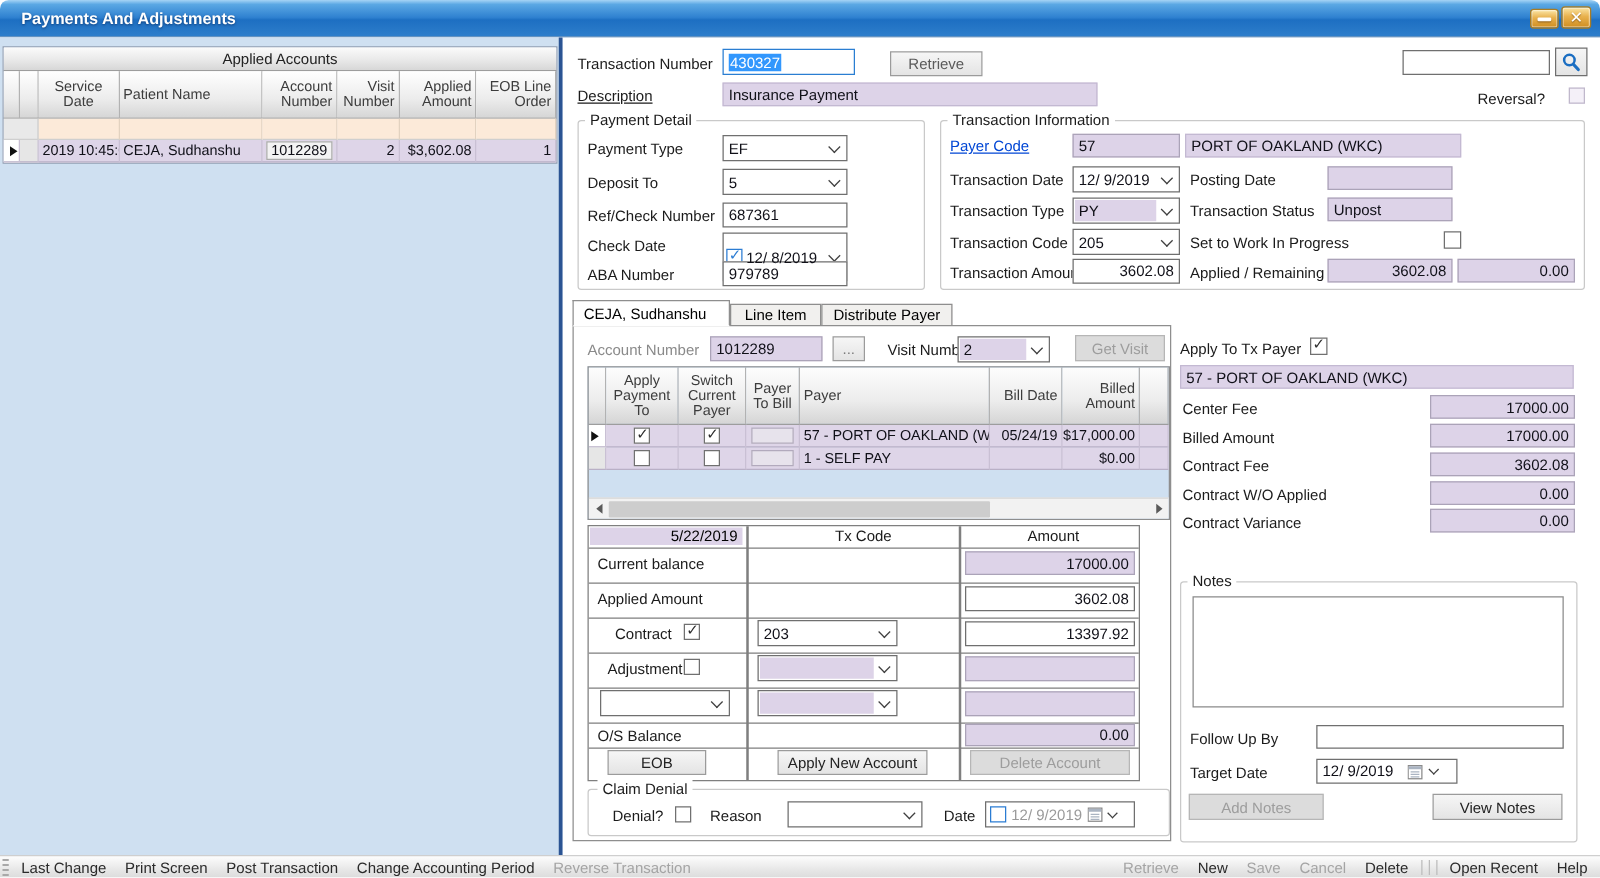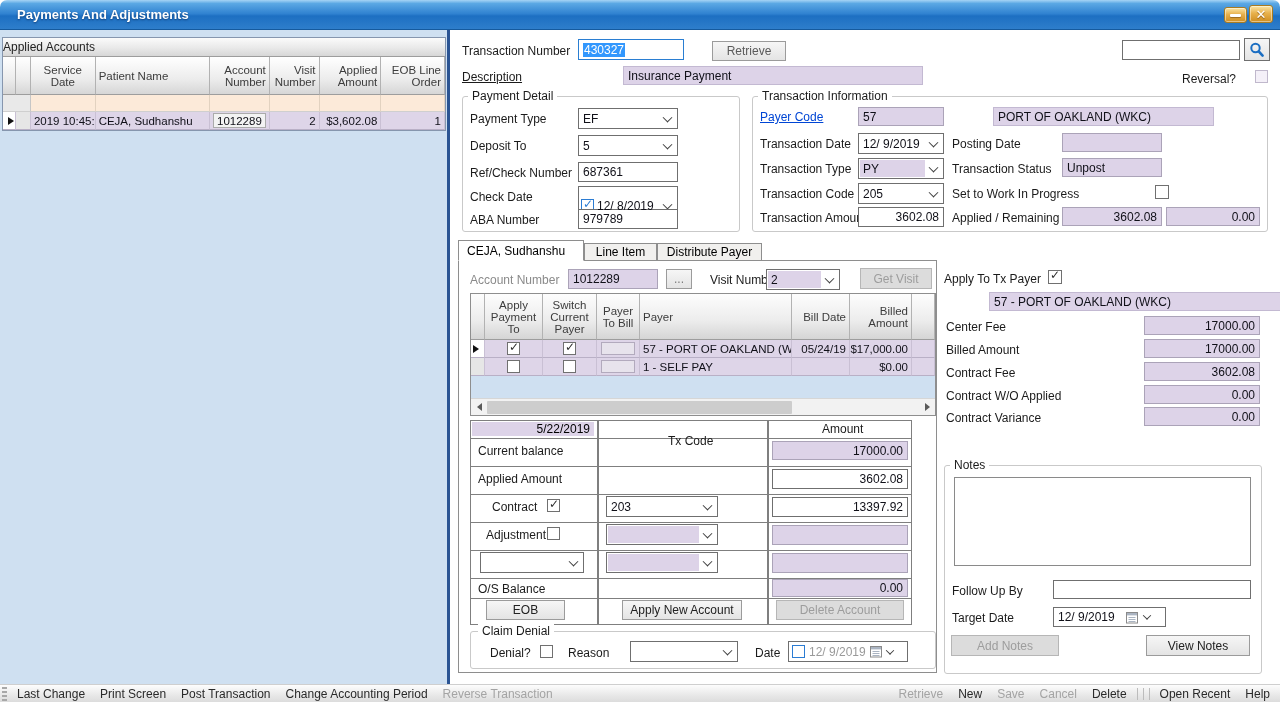--- a/index.html
+++ b/index.html
@@ -20,21 +20,21 @@
   .min-btn { left:1224px; top:7px; width:23px; height:16px; }
   .min-bar { width:11px; height:3px; background:#fff; border-radius:1px; box-shadow:0 1px 1px rgba(90,50,0,.5); }
   .close-btn { left:1249px; top:5px; width:24px; height:18px; color:#fff; font-size:13px; font-weight:bold;
     text-shadow:0 1px 1px rgba(90,50,0,.6); }
 
   
   .left-panel { position:absolute; left:0; top:30px; width:450px; height:654px;
     background:#cfe0f1; border-right:3px solid #2d5档; border-right:3px solid #2b5493; }
   .lgrid { position:absolute; left:2px; top:7px; width:444px; border:1px solid #8696ae; background:#fff; }
   .lgrid-caption { height:19px; background:linear-gradient(#fbfbfb,#e9e9e9 55%,#d7d7d7);
-    border-bottom:1px solid #9d9d9d; text-align:left; font-size:12px; color:#222; line-height:18px; }
+    border-bottom:1px solid #9d9d9d; text-align:center; font-size:12px; color:#222; line-height:18px; }
   .lrow { display:flex; }
   .lhdr { height:38px; }
   .lhdr .c { background:linear-gradient(#ffffff,#ececec 60%,#d6d6d6); border-right:1px solid #b2b2b2;
     border-bottom:1px solid #9d9d9d; font-size:11.5px; color:#3c3c3c; display:flex; align-items:center;
     padding:1px 3px; overflow:hidden; }
   .lfilter { height:17px; }
   .lfilter .c { background:#fcead9; border-right:1px solid #e2d2c0; border-bottom:1px solid #cfcfcf; }
   .lfilter .c.gray { background:#e9e9e9; border-right:1px solid #c6c6c6; }
   .ldata { height:18px; background:#ded5e8; }
   .ldata .c { border-right:1px solid #c9c0d4; border-bottom:1px solid #b9b0c6; font-size:11.5px; color:#101018;
@@ -48,21 +48,21 @@
   .cell-sel { background:#e6e6e6; }
   .acct-box { background:#f3f3f3; border:1px solid #ababab; width:100%; height:15px;
     display:flex; align-items:center; justify-content:center; }
 
   
   .lbl { position:absolute; font-size:12px; color:#1b1b1b; white-space:nowrap; }
   .lbl-gray { color:#8a8a8a; }
   .field { position:absolute; font-size:12px; color:#101018; display:flex; align-items:center;
     padding:0 4px; overflow:hidden; white-space:nowrap; }
   .lav { background:#ddd3e8; border:1px solid #aba3b8; }
-  .lav-flat { background:#ddd3e8; border:1px solid #c3b9d2;margin-left:45px; }
+  .lav-flat { background:#ddd3e8; border:1px solid #c3b9d2; }
   .inp { background:#fff; border:1px solid #6f6f6f; }
   .rt { justify-content:flex-end; }
   .btn { position:absolute; background:linear-gradient(#f6f6f6,#e4e4e4); border:1px solid #9b9b9b;
     font-size:12px; color:#222; display:flex; align-items:center; justify-content:center; cursor:default; }
   .btn.dis { color:#9d9d9d; background:#dcdcdc; border-color:#b6b6b6; }
   .grp { position:absolute; border:1px solid #c9c9c9; border-radius:3px; }
   .grp-title { position:absolute; font-size:12px; color:#1b1b1b; background:#fff; padding:0 4px; white-space:nowrap; }
   .cb { position:absolute; width:13px; height:13px; background:#fff; border:1px solid #707070; }
   .cb.checked::after { content:"✓"; position:absolute; left:1px; top:-3px; font-size:12px; font-weight:bold; color:#2d2d2d; }
   .cb.blue { border-color:#2b7cd3; }
@@ -349,21 +349,21 @@
     <div class="al-hline" style="top:17px;"></div>
     <div class="al-hline" style="top:45px;"></div>
     <div class="al-hline" style="top:73px;"></div>
     <div class="al-hline" style="top:101px;"></div>
     <div class="al-hline" style="top:129px;"></div>
     <div class="al-hline" style="top:157px;"></div>
     <div class="al-hline" style="top:177px;"></div>
   </div>
 
   <div class="al-cell-lav rt" style="left:472px;top:422px;width:122px;height:14px;z-index:5;padding-right:4px;">5/22/2019</div>
-  <div class="lbl over-tab" style="left:668px;top:422px;margin-top:12px;">Tx Code</div>
+  <div class="lbl over-tab" style="left:668px;top:422px;">Tx Code</div>
   <div class="lbl over-tab" style="left:822px;top:422px;">Amount</div>
 
   <div class="lbl over-tab" style="left:478px;top:444px;">Current balance</div>
   <div class="field lav rt over-tab" style="left:772px;top:441px;width:136px;height:19px;">17000.00</div>
 
   <div class="lbl over-tab" style="left:478px;top:472px;">Applied Amount</div>
   <div class="field inp rt over-tab" style="left:772px;top:469px;width:136px;height:20px;">3602.08</div>
 
   <div class="lbl over-tab" style="left:492px;top:500px;">Contract</div>
   <div class="cb checked" style="left:547px;top:499px;z-index:5;"></div>

